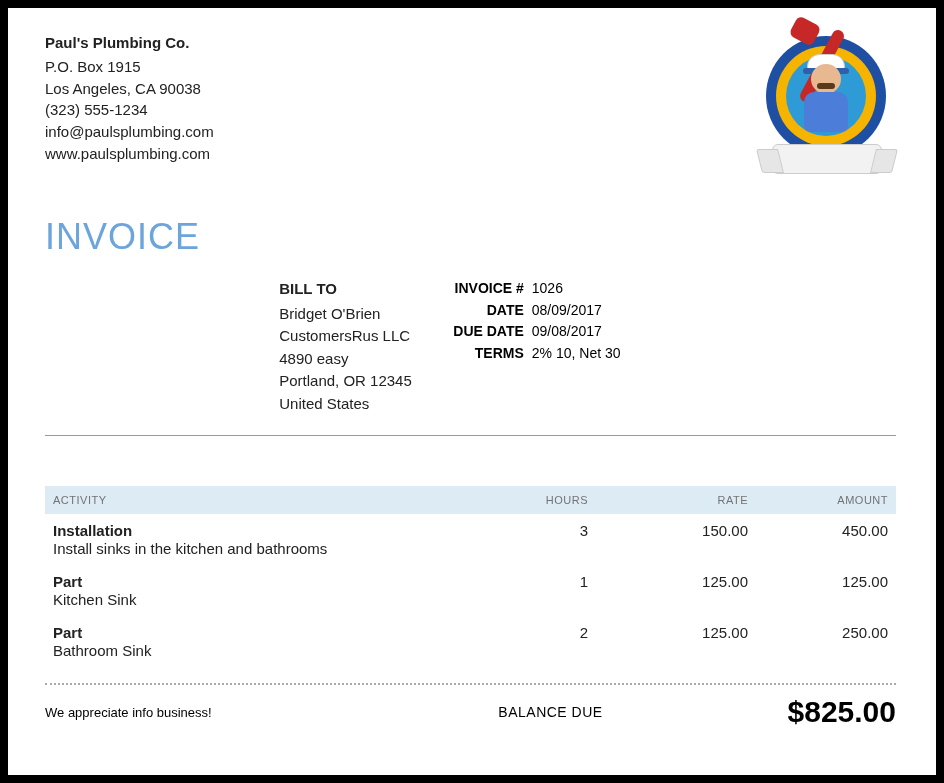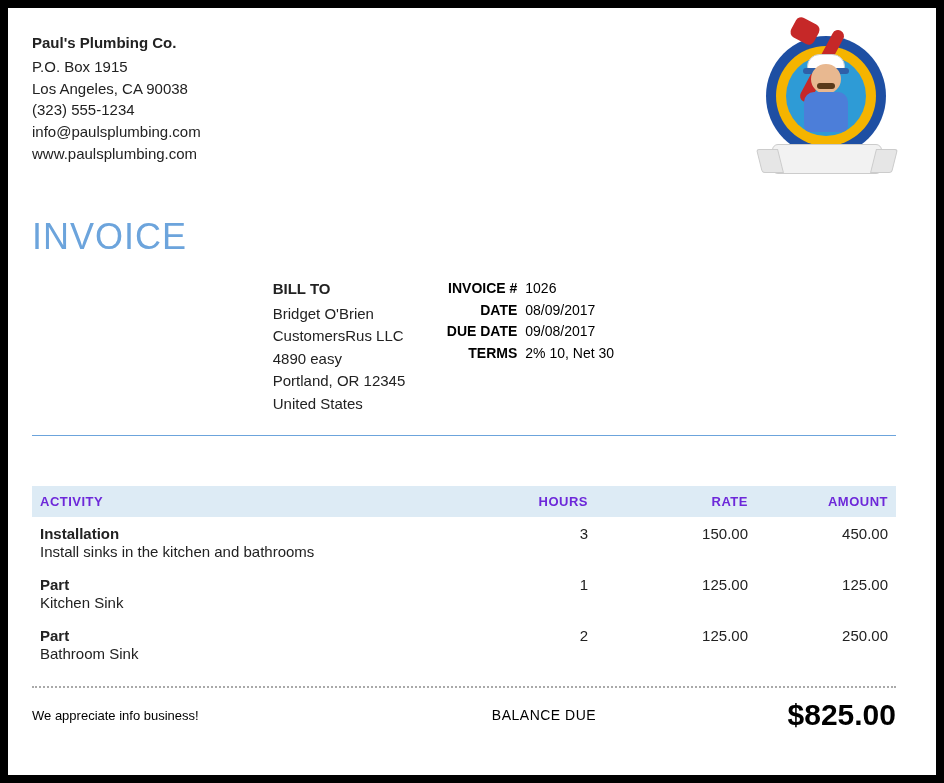--- a/index.html
+++ b/index.html
@@ -2,21 +2,21 @@
 <html><head>
   <meta charset="utf-8">
   <style>
     * { box-sizing: border-box; margin: 0; padding: 0; }
     body { font-family: Arial, Helvetica, sans-serif; background: #000; display: flex; justify-content: center; align-items: flex-start; }
     .page {
       background: #fff;
       width: 944px;
       height: 783px;
       border: 8px solid #000;
-      padding: 24px 40px 24px 24px;
+      padding: 24px 40px 24px 37px;
       position: relative;
     }
     .header { display: flex; justify-content: space-between; align-items: flex-start; }
     .company-block { font-size: 15px; line-height: 1.45; color: #222; }
     .company-name { font-weight: bold; margin-bottom: 2px; }
     .logo { width: 140px; height: 140px; position: relative; }
     .logo-circle-outer { position: absolute; width: 120px; height: 120px; border-radius: 50%; background: #1E4FA3; top: 4px; left: 10px; }
     .logo-circle-mid { position: absolute; width: 100px; height: 100px; border-radius: 50%; background: #F5B400; top: 14px; left: 20px; }
     .logo-circle-inner { position: absolute; width: 80px; height: 80px; border-radius: 50%; background: #2E9BD6; top: 24px; left: 30px; }
     .plumber {
@@ -41,21 +41,21 @@
     .bill-to-label { font-weight: bold; margin-bottom: 2px; }
     
     .meta { font-size: 14px; line-height: 1.55; }
     .meta-row { display: flex; }
     .meta-label { font-weight: bold; text-align: right; width: 120px; padding-right: 8px; }
     .meta-value { text-align: left; width: 130px; }
     
     .divider { border: none; border-top: 1px solid #6CA4DC; margin: 20px 0 0 0; }
     
     .table { width: 100%; margin-top: 50px; }
-    .thead { background: #DDEBF5; display: flex; padding: 8px 8px; font-size: 13px; color: #6d28d9; font-weight: 700; letter-spacing: 0.5px; }
+    .thead { background: #DDEBF5; display: flex; padding: 8px 8px; font-size: 11px; color: #737373; font-weight: 400; letter-spacing: 0.5px; }
     .col-activity { flex: 1; }
     .col-hours { width: 120px; text-align: right; }
     .col-rate { width: 160px; text-align: right; }
     .col-amount { width: 140px; text-align: right; }
     
     .tbody { }
     .row { display: flex; padding: 8px 8px 8px 8px; font-size: 15px; color: #222; align-items: flex-start; }
     .item-name { font-weight: bold; }
     .item-desc { font-weight: normal; margin-top: 1px; }
     

